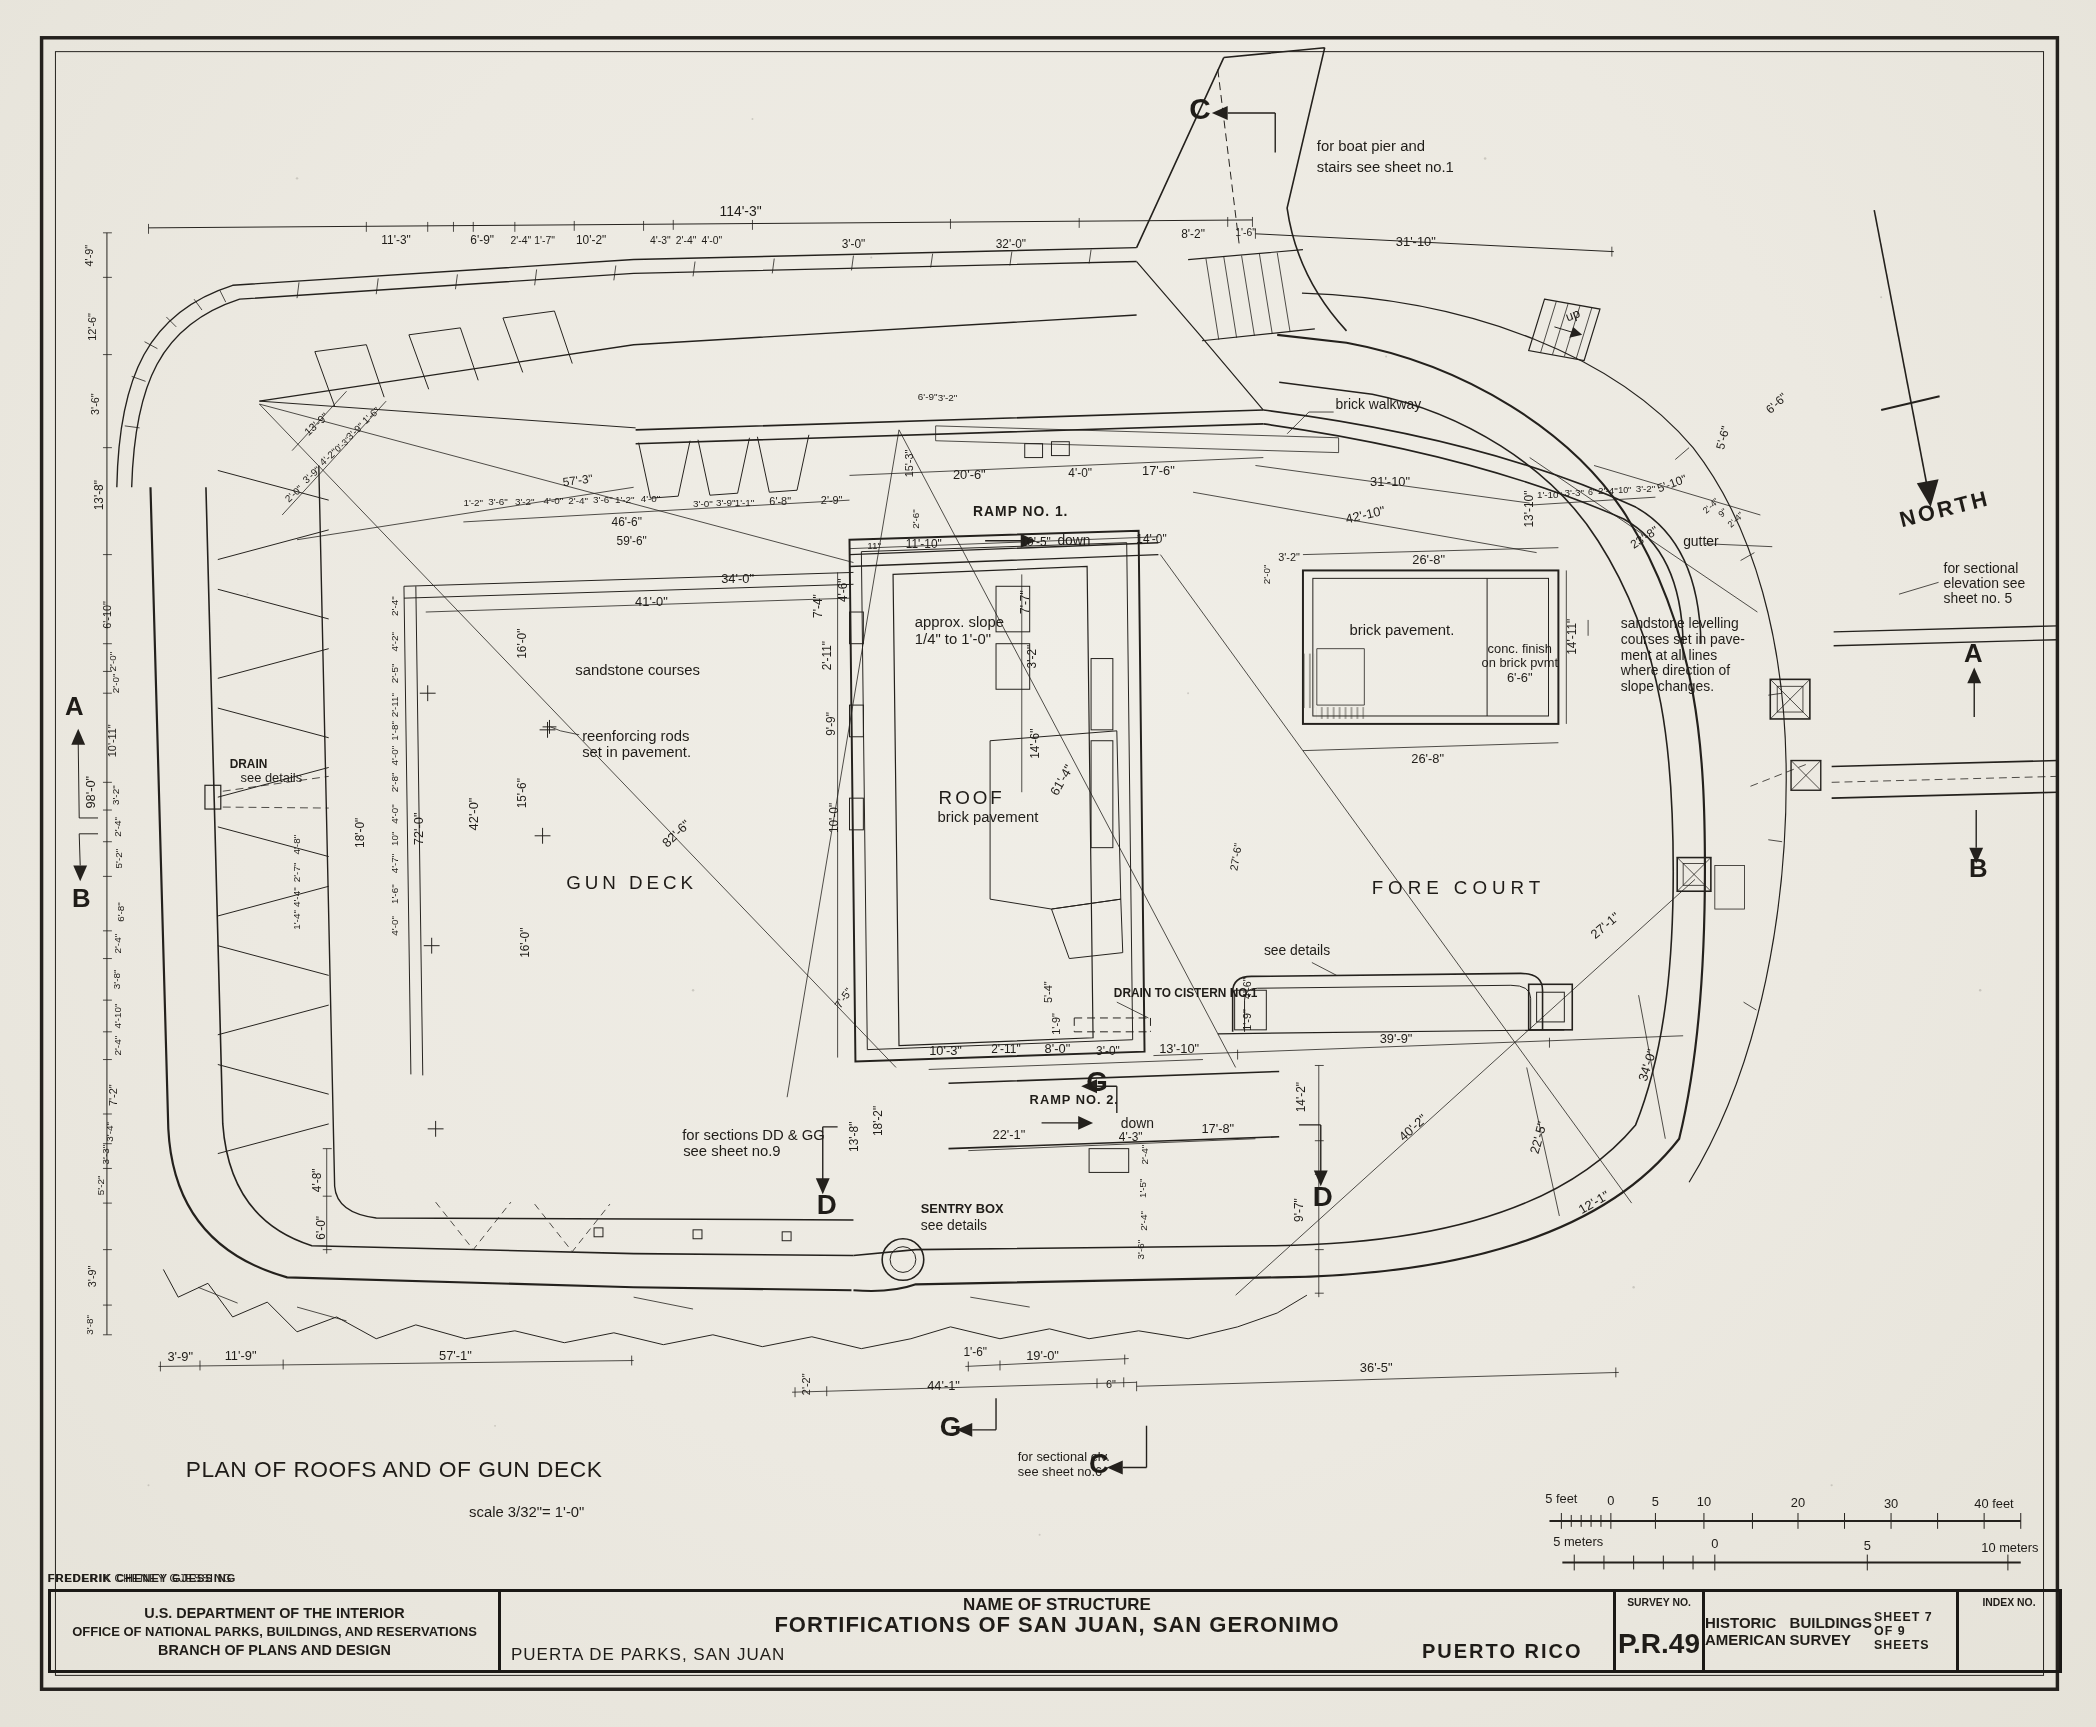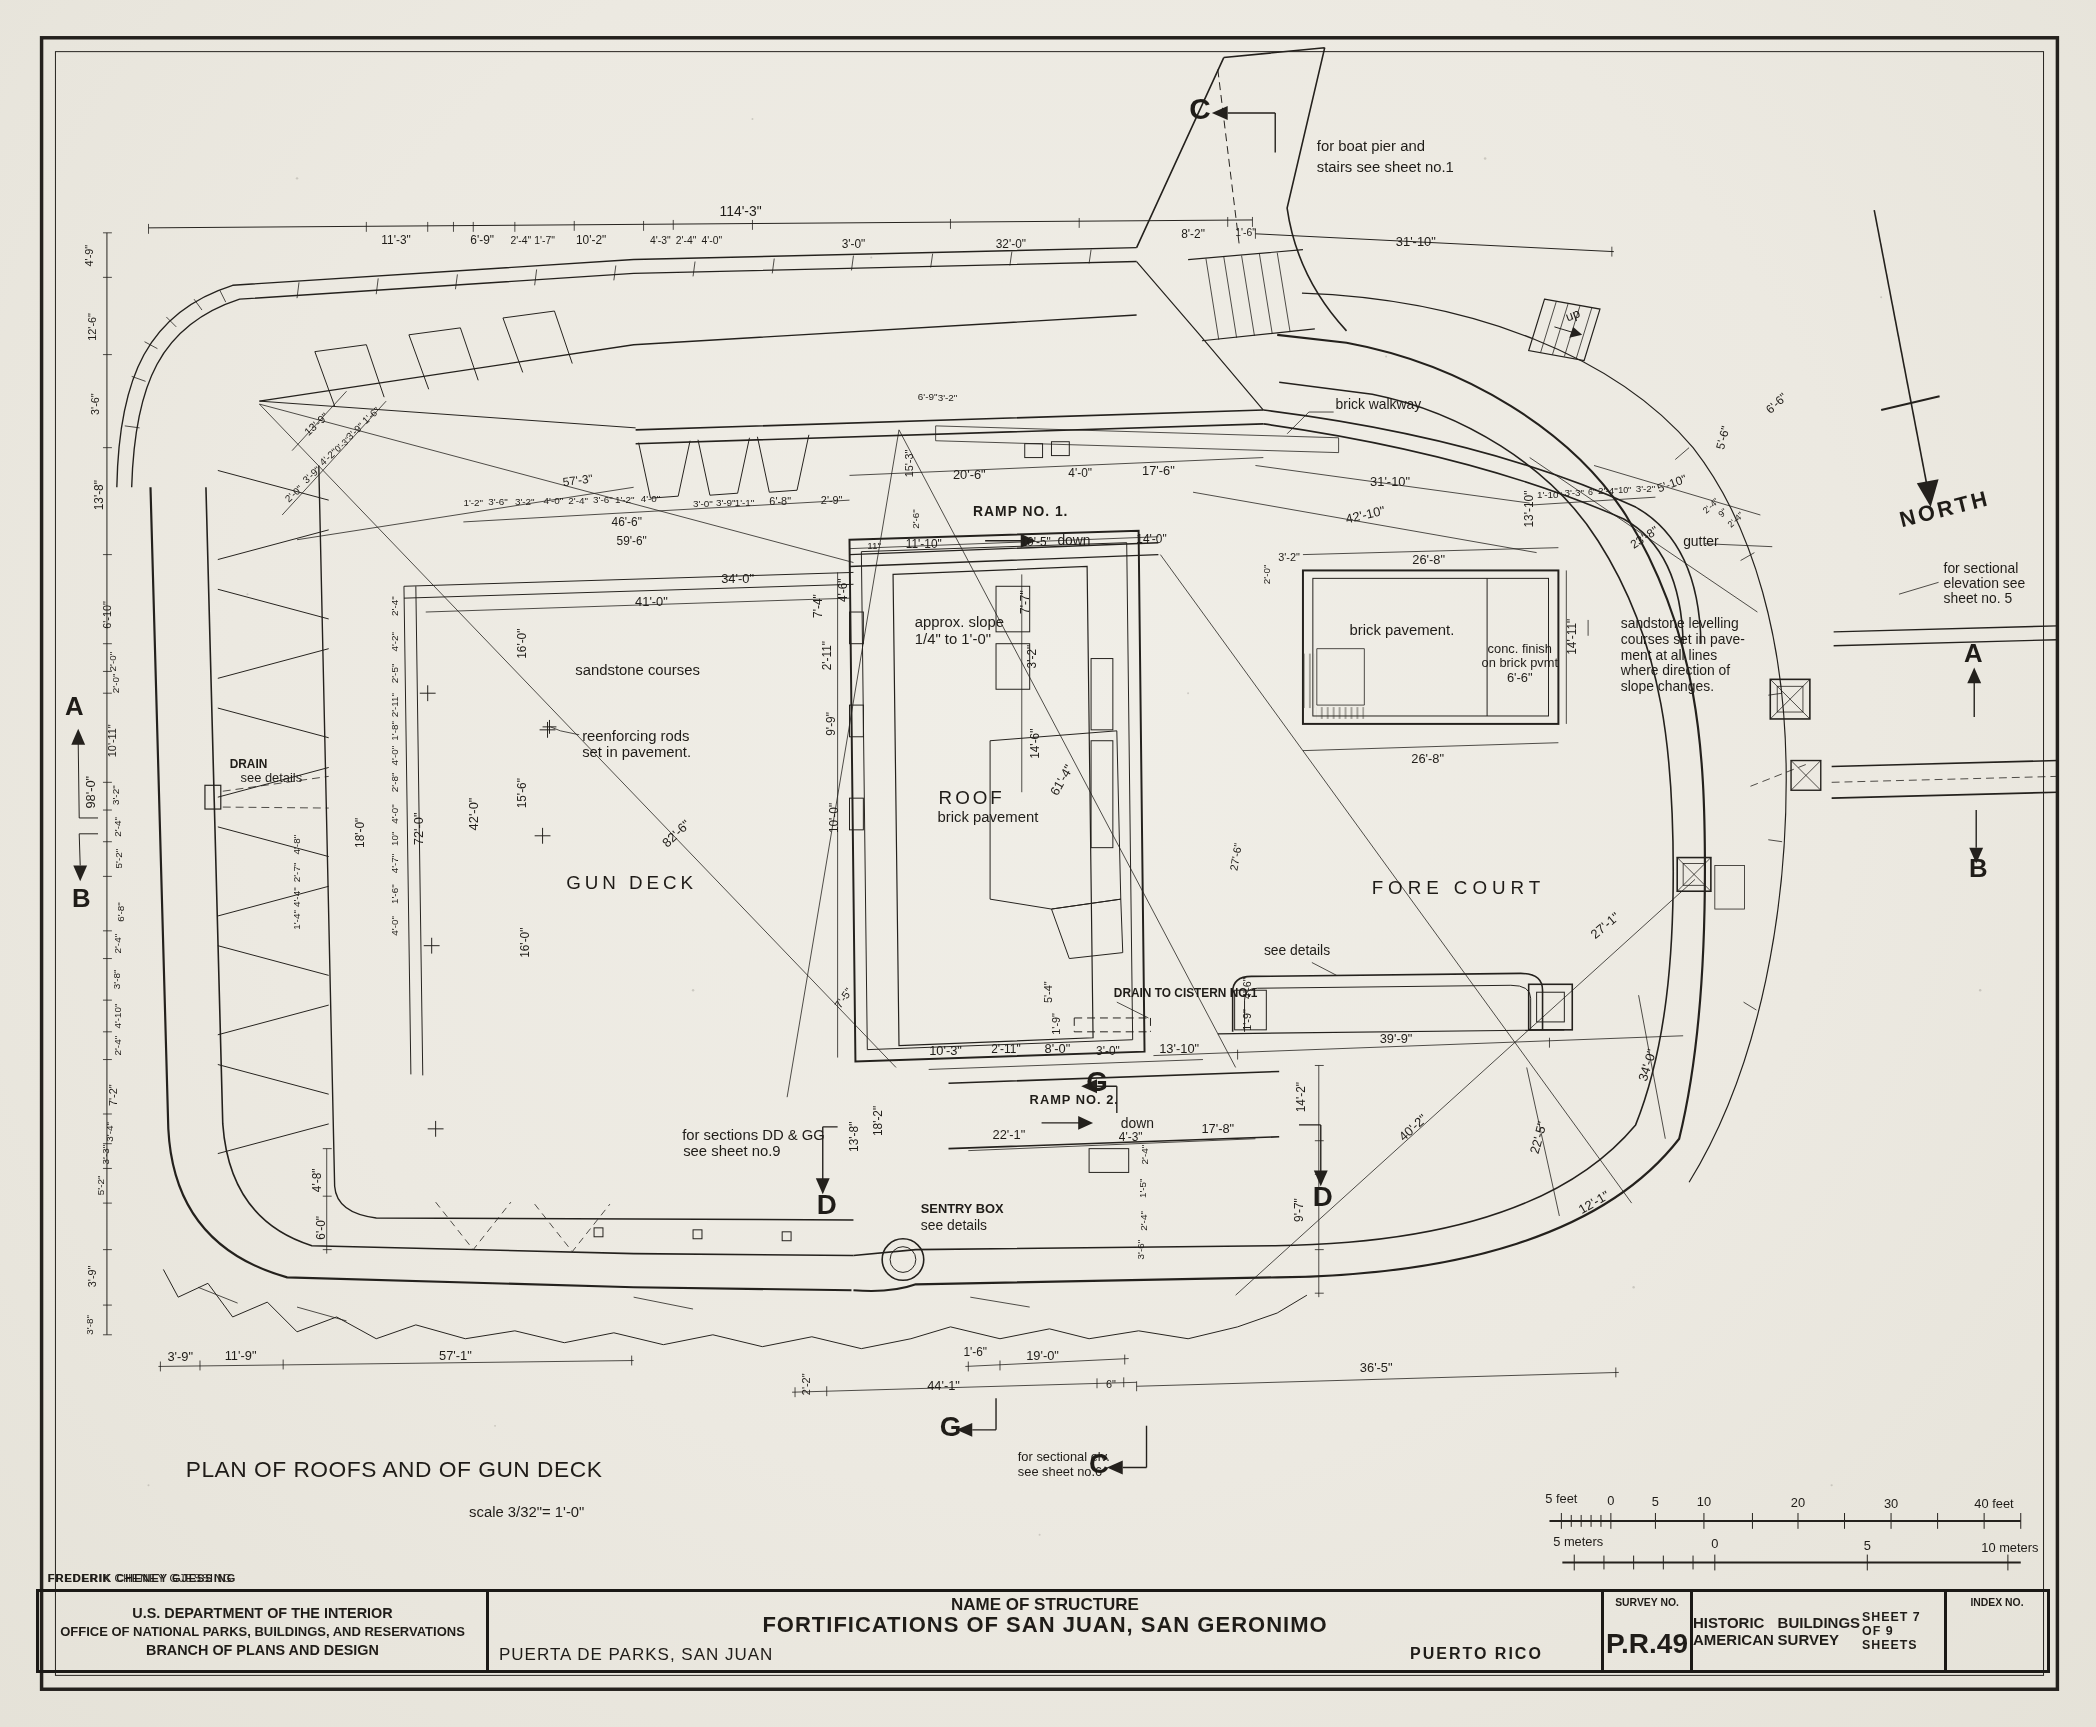--- a/index.html
+++ b/index.html
@@ -8,33 +8,33 @@
          font-family:"Liberation Sans",sans-serif;color:#1f1c18;overflow:hidden;}
   svg{position:absolute;left:0;top:0;}
   .ln{fill:none;stroke:#24211d;stroke-linecap:butt;stroke-linejoin:miter;}
   .w05{stroke-width:.8}.w1{stroke-width:1}.w12{stroke-width:1.2}.w14{stroke-width:1.4}
   .w16{stroke-width:1.6}.w2{stroke-width:2}.w22{stroke-width:2.2}.w3{stroke-width:3.5}
   .dash{stroke-dasharray:8 5}
   .fillink{fill:#24211d;stroke:none}
   text{fill:#1f1c18;font-family:"Liberation Sans",sans-serif;}
   
   .author{position:absolute;left:48px;top:1572px;font-size:11px;letter-spacing:1px;font-weight:600;}
-  .titleblock{position:absolute;left:36px;top:1589px;width:2014px;height:84px;
+  .titleblock{position:absolute;left:48px;top:1589px;width:2014px;height:84px;
               border:3px solid #1b1916;display:grid;grid-template-columns:447px 1115px 89px 254px 1fr;
               background:transparent;box-sizing:border-box;}
   .tb-cell{border-left:3px solid #1b1916;position:relative;box-sizing:border-box;}
   .tb-cell:first-child{border-left:none;}
   .tb-left{display:flex;flex-direction:column;justify-content:center;align-items:center;text-align:center;gap:3px;}
   .tb-left div{font-weight:700;}
   .tb-l1,.tb-l3{font-size:14.4px;}
   .tb-l2{font-size:13px;}
   .tb-nos{position:absolute;top:3px;width:100%;text-align:center;font-size:17px;font-weight:700;}
   .tb-structure{position:absolute;top:20px;width:100%;text-align:center;font-size:22px;font-weight:700;letter-spacing:1px;}
   .tb-location{position:absolute;bottom:5px;left:10px;font-size:17px;letter-spacing:1px;}
-  .tb-territory{position:absolute;bottom:7px;left:921px;font-size:16px;letter-spacing:2px;font-weight:600;}
+  .tb-territory{position:absolute;bottom:7px;left:921px;font-size:20px;letter-spacing:2px;font-weight:600;}
   .tb-survey-label,.tb-index-label{position:absolute;top:5px;width:100%;text-align:center;font-size:10.4px;font-weight:700;}
   .tb-survey-no{position:absolute;top:36px;width:100%;text-align:center;font-size:28px;font-weight:700;}
   .tb-habs{display:flex;justify-content:center;align-items:center;gap:2px;}
   .tb-h1,.tb-h2{font-size:15px;font-weight:700;}
   .tb-h3{font-size:12.4px;font-weight:600;letter-spacing:1px;}
 </style>
 </head>
 <body>
 
 <div class="sheet">

